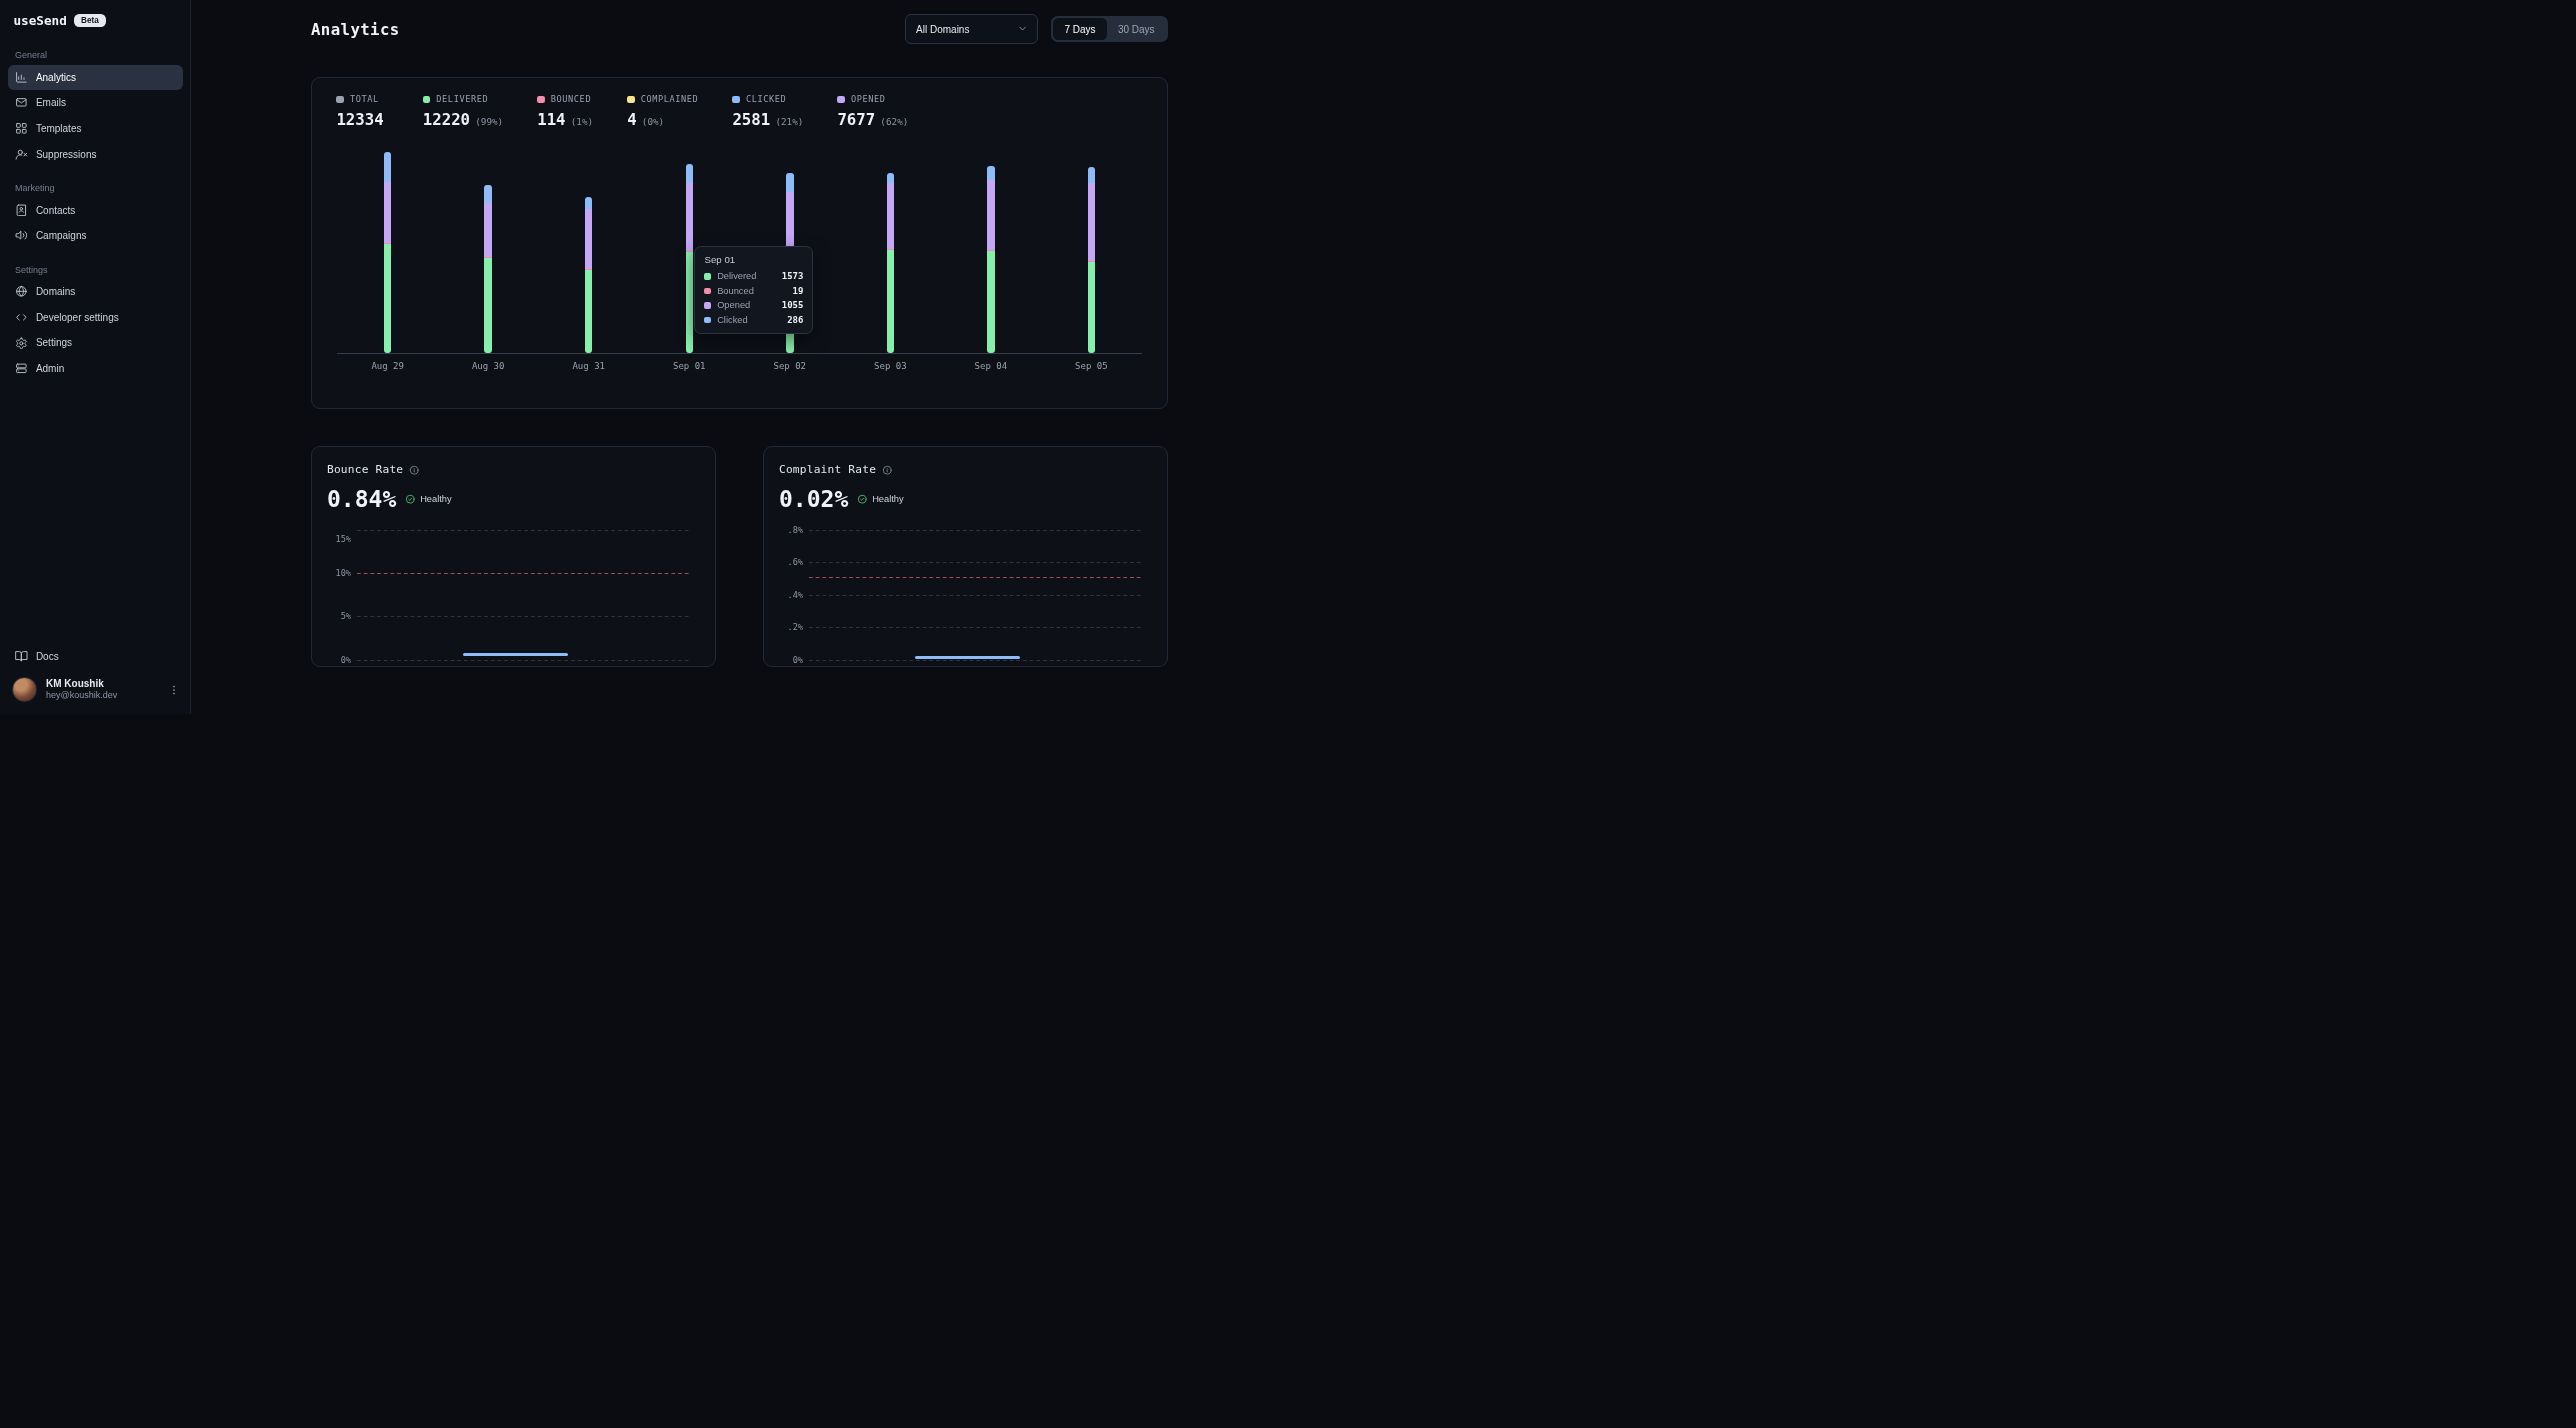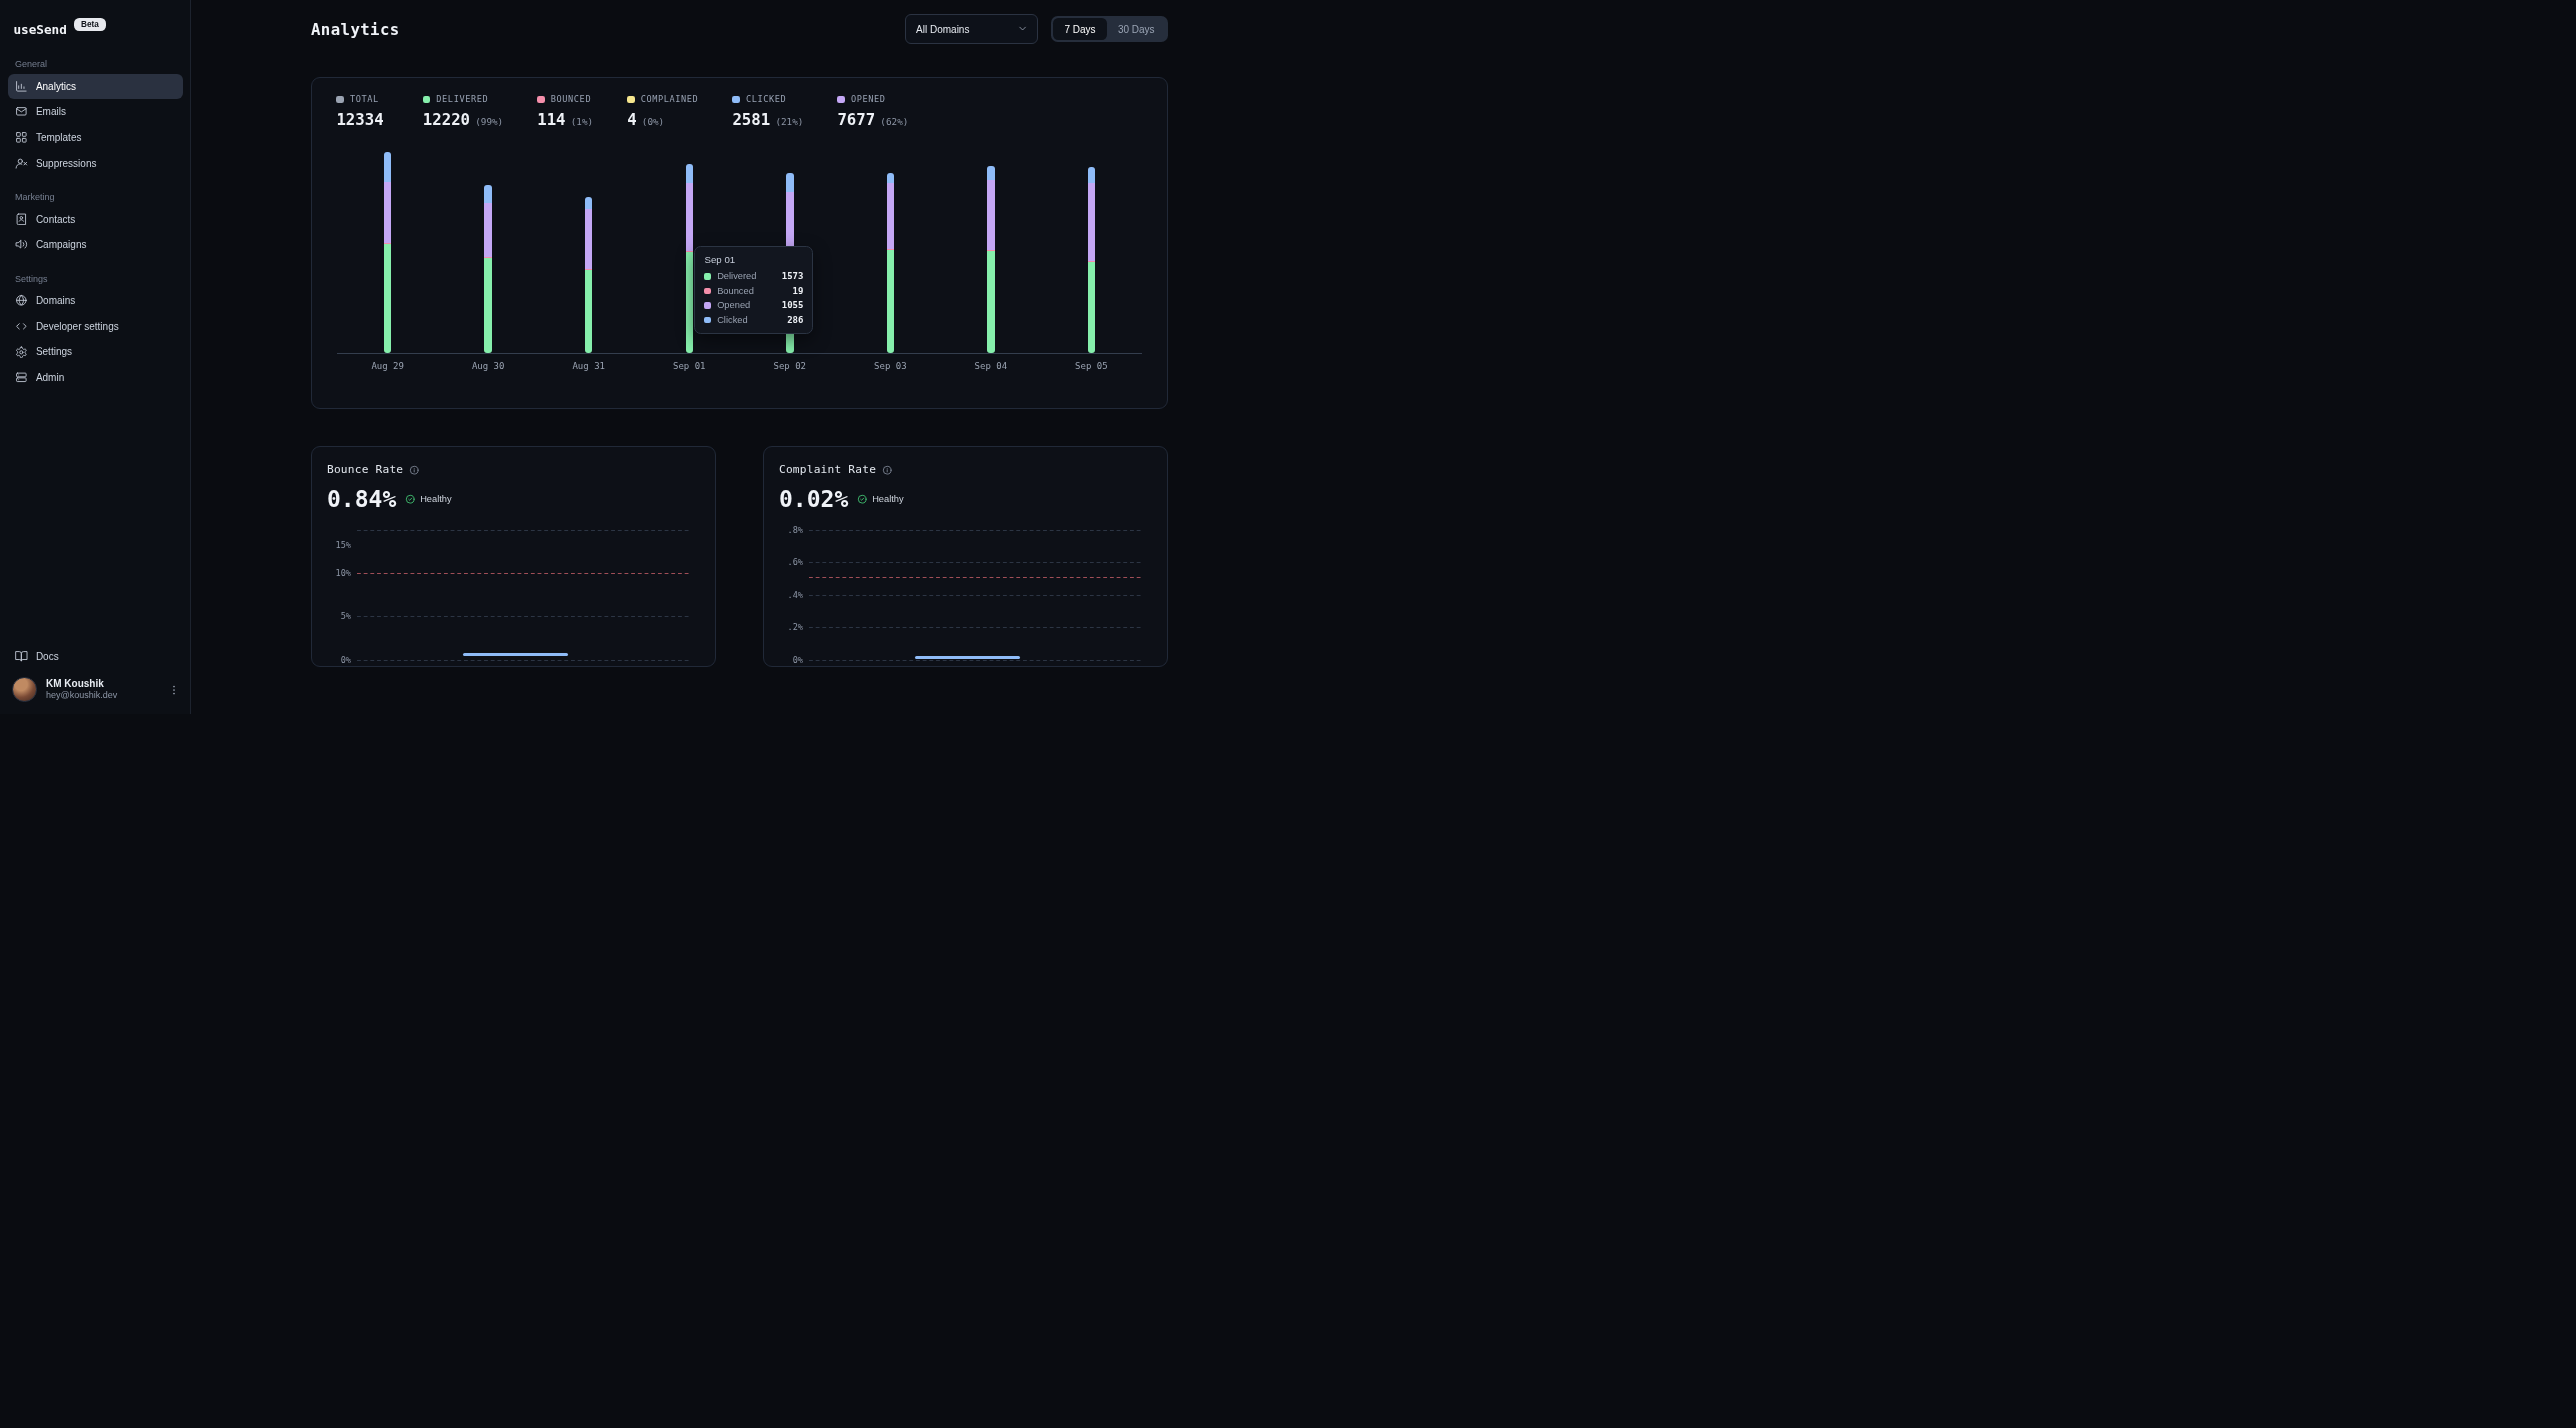--- a/index.html
+++ b/index.html
@@ -11,21 +11,21 @@
   }
   .app { display:flex; width:1288px; height:714px; }
 
   
   .sidebar {
     width:191px; min-width:191px; height:100%;
     background:#0c0f15; border-right:0.7px solid #1d232e;
     display:flex; flex-direction:column;
   }
   .logo-row { display:flex; align-items:center; gap:7.5px; padding:12.7px 13.4px 6px; }
-  .logo { font-family:"DejaVu Sans Mono","Liberation Mono",monospace; font-weight:bold; font-size:12.7px; color:#f2f4f8;margin-top:9px; }
+  .logo { font-family:"DejaVu Sans Mono","Liberation Mono",monospace; font-weight:bold; font-size:12.7px; color:#f2f4f8; }
   .badge {
     font-size:8.2px; font-weight:bold; padding:2.2px 6.7px; border-radius:5.2px;
     background:#e7e9ee; color:#10131a;
   }
   .section-label { margin:16.4px 0 4.5px 15px; font-size:9px; color:#767f90; }
   .nav-item {
     display:flex; align-items:center; gap:8.2px; height:25px;
     margin:0.7px 7.5px; padding:0 7.5px; border-radius:6px;
     color:#cdd4df; font-size:10px; cursor:pointer; text-decoration:none;
   }
@@ -474,21 +474,21 @@
                 <svg width="10.4" height="10.4" viewBox="0 0 24 24" fill="none" stroke="currentColor" stroke-width="1.8" stroke-linecap="round" stroke-linejoin="round">
                     <circle cx="12" cy="12" r="9"></circle>
                     <path d="m8.5 12.2 2.3 2.3 4.7-5"></path>
                   </svg>
               </span>
               <span>Healthy</span>
             </span>
           </div>
           <div class="rate-chart">
             <div class="ylab">
-              <span style="top:15px">15%</span>
+              <span style="top:9px">15%</span>
               <span style="top:43px">10%</span>
               <span style="top:86px">5%</span>
               <span style="top:130px">0%</span>
             </div>
             <div class="rate-plot">
               <div class="gl" style="top:0"></div>
               <div class="gl red" style="top:43px"></div>
               <div class="gl" style="top:86px"></div>
               <div class="gl" style="top:130px"></div>
               <div class="rate-line" style="top:123px"></div>

